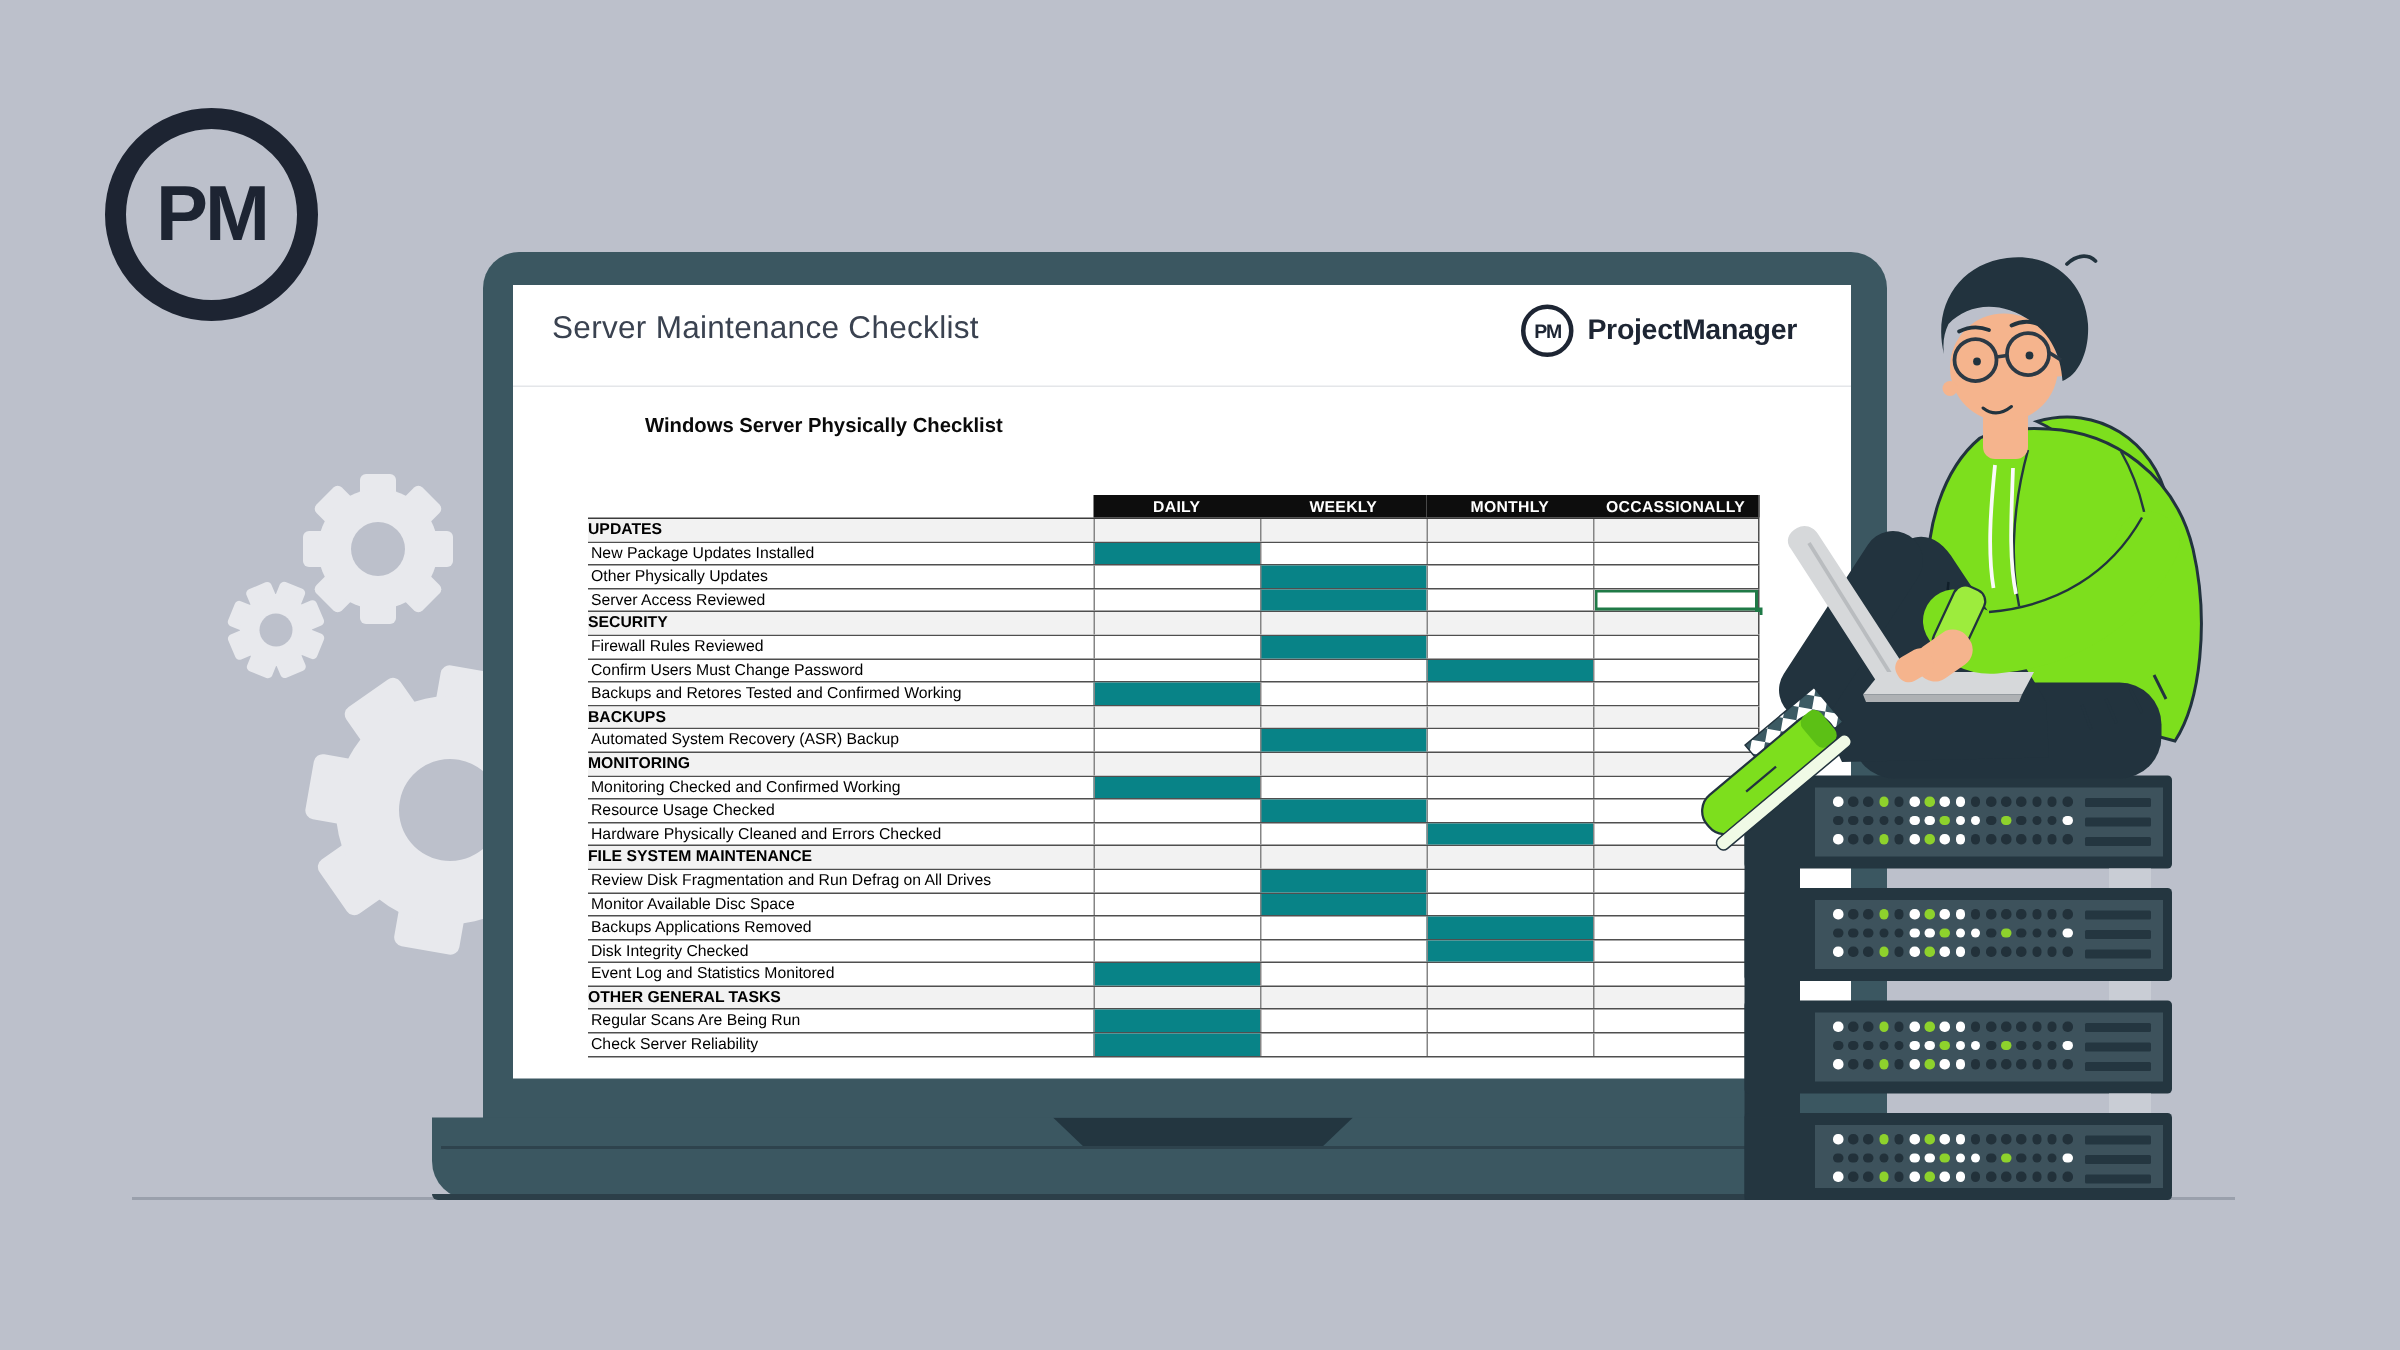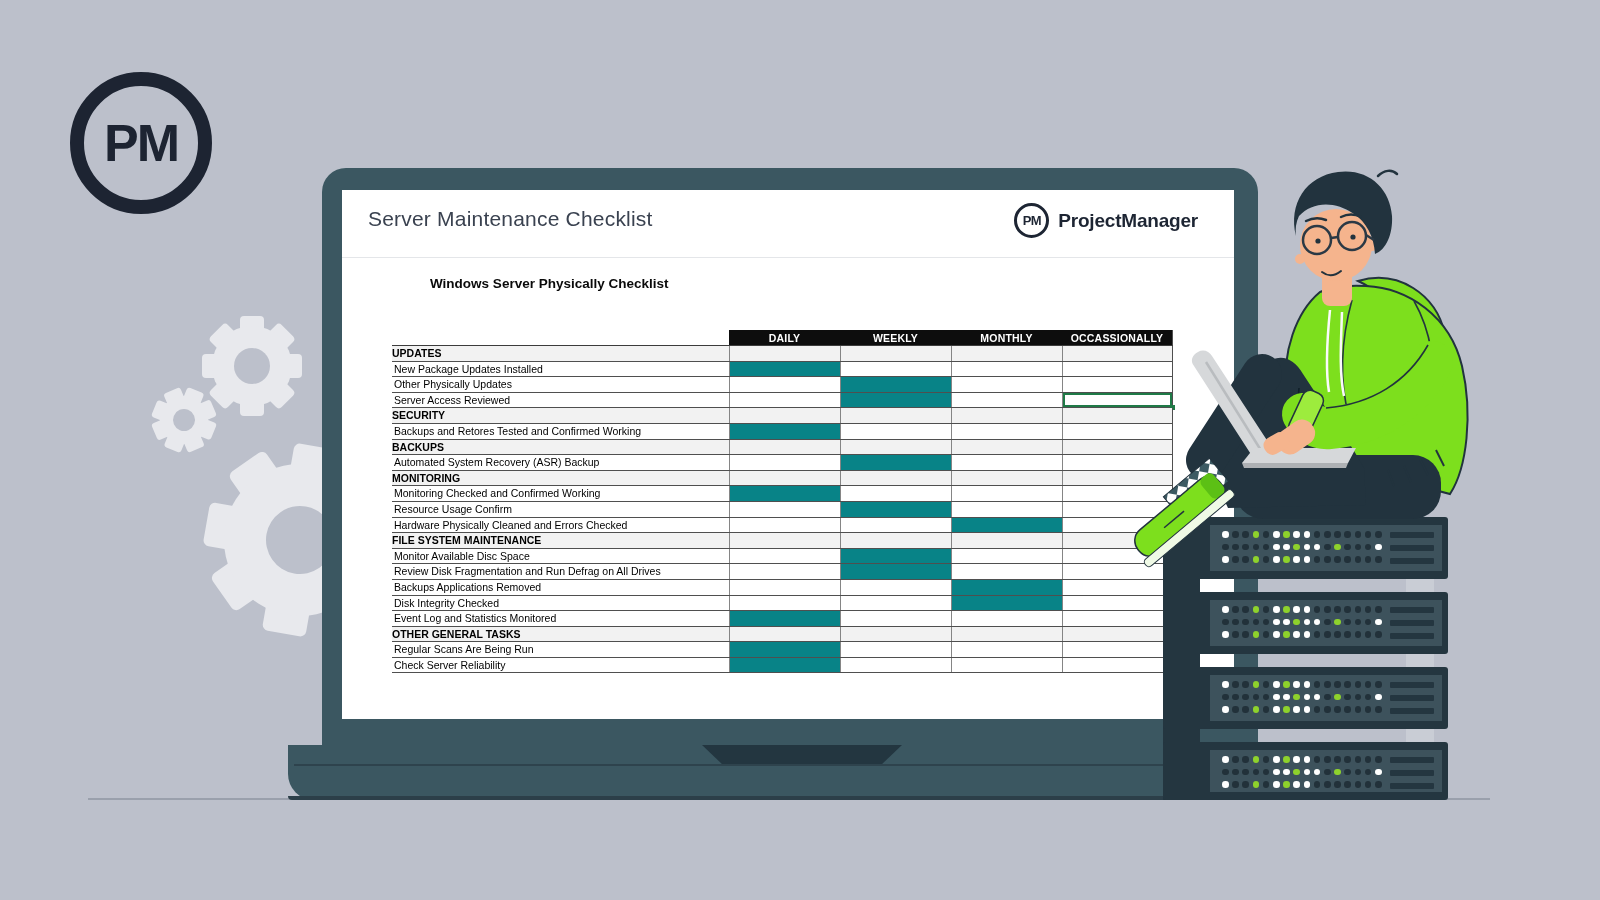--- a/index.html
+++ b/index.html
@@ -171,20 +171,34 @@
         </div>
       </div>
       <div class="t-row section-row">
         <div class="cell cell-label">SECURITY</div>
         <div class="cell cell-data"></div>
         <div class="cell cell-data"></div>
         <div class="cell cell-data"></div>
         <div class="cell cell-data last"></div>
       </div>
       <div class="t-row">
+        <div class="cell cell-label">Firewall Rules Reviewed</div>
+        <div class="cell cell-data"></div>
+        <div class="cell cell-data" style="background: rgb(8, 131, 135);"></div>
+        <div class="cell cell-data"></div>
+        <div class="cell cell-data last"></div>
+      </div>
+      <div class="t-row">
+        <div class="cell cell-label">Confirm Users Must Change Password</div>
+        <div class="cell cell-data"></div>
+        <div class="cell cell-data"></div>
+        <div class="cell cell-data" style="background: rgb(8, 131, 135);"></div>
+        <div class="cell cell-data last"></div>
+      </div>
+      <div class="t-row">
         <div class="cell cell-label">Backups and Retores Tested and Confirmed Working</div>
         <div class="cell cell-data" style="background: rgb(8, 131, 135);"></div>
         <div class="cell cell-data"></div>
         <div class="cell cell-data"></div>
         <div class="cell cell-data last"></div>
       </div>
       <div class="t-row section-row">
         <div class="cell cell-label">BACKUPS</div>
         <div class="cell cell-data"></div>
         <div class="cell cell-data"></div>
@@ -206,49 +220,49 @@
         <div class="cell cell-data last"></div>
       </div>
       <div class="t-row">
         <div class="cell cell-label">Monitoring Checked and Confirmed Working</div>
         <div class="cell cell-data" style="background: rgb(8, 131, 135);"></div>
         <div class="cell cell-data"></div>
         <div class="cell cell-data"></div>
         <div class="cell cell-data last"></div>
       </div>
       <div class="t-row">
-        <div class="cell cell-label">Resource Usage Confirm</div>
+        <div class="cell cell-label">Resource Usage Checked</div>
         <div class="cell cell-data"></div>
         <div class="cell cell-data" style="background: rgb(8, 131, 135);"></div>
         <div class="cell cell-data"></div>
         <div class="cell cell-data last"></div>
       </div>
       <div class="t-row">
         <div class="cell cell-label">Hardware Physically Cleaned and Errors Checked</div>
         <div class="cell cell-data"></div>
         <div class="cell cell-data"></div>
         <div class="cell cell-data" style="background: rgb(8, 131, 135);"></div>
         <div class="cell cell-data last"></div>
       </div>
       <div class="t-row section-row">
         <div class="cell cell-label">FILE SYSTEM MAINTENANCE</div>
         <div class="cell cell-data"></div>
         <div class="cell cell-data"></div>
         <div class="cell cell-data"></div>
         <div class="cell cell-data last"></div>
       </div>
       <div class="t-row">
+        <div class="cell cell-label">Review Disk Fragmentation and Run Defrag on All Drives</div>
+        <div class="cell cell-data"></div>
+        <div class="cell cell-data" style="background: rgb(8, 131, 135);"></div>
+        <div class="cell cell-data"></div>
+        <div class="cell cell-data last"></div>
+      </div>
+      <div class="t-row">
         <div class="cell cell-label">Monitor Available Disc Space</div>
-        <div class="cell cell-data"></div>
-        <div class="cell cell-data" style="background: rgb(8, 131, 135);"></div>
-        <div class="cell cell-data"></div>
-        <div class="cell cell-data last"></div>
-      </div>
-      <div class="t-row">
-        <div class="cell cell-label">Review Disk Fragmentation and Run Defrag on All Drives</div>
         <div class="cell cell-data"></div>
         <div class="cell cell-data" style="background: rgb(8, 131, 135);"></div>
         <div class="cell cell-data"></div>
         <div class="cell cell-data last"></div>
       </div>
       <div class="t-row">
         <div class="cell cell-label">Backups Applications Removed</div>
         <div class="cell cell-data"></div>
         <div class="cell cell-data"></div>
         <div class="cell cell-data" style="background: rgb(8, 131, 135);"></div>

